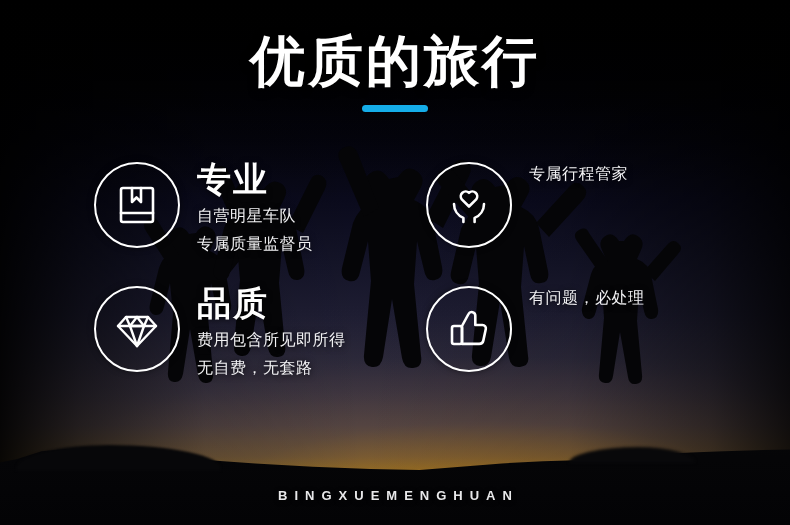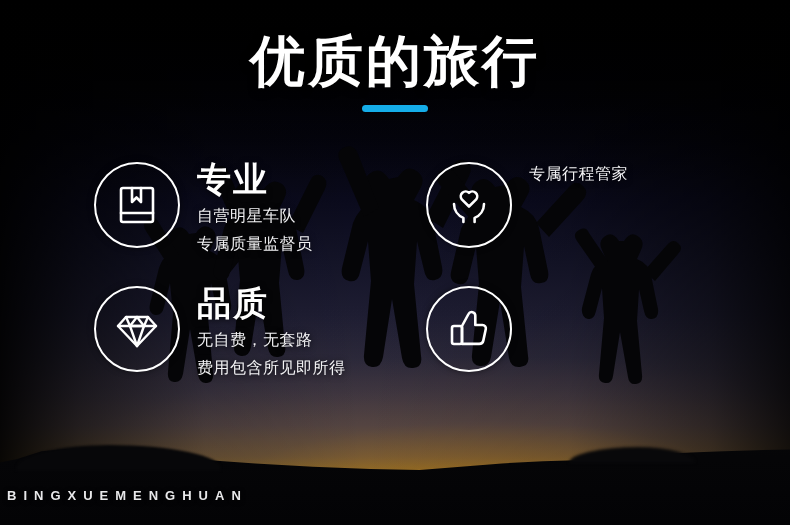--- a/index.html
+++ b/index.html
@@ -193,20 +193,21 @@
     letter-spacing: 0.5px;
     white-space: nowrap;
     text-shadow: 0 1px 6px rgba(0,0,0,0.85);
   }
 
   .footer {
     position: absolute;
     bottom: 22px;
     left: 0;
     width: 100%;
+    text-align: center;
     font-size: 13px;
     font-weight: bold;
     color: #e8e8ea;
     letter-spacing: 7px;
     text-indent: 7px;
     text-shadow: 0 1px 5px rgba(0,0,0,0.9);
   }
 </style>
 </head>
 <body>
@@ -291,33 +292,34 @@
             <path d="M3 19 H41"></path>
             <path d="M11 10 L15 19 L22 39"></path>
             <path d="M33 10 L29 19 L22 39"></path>
             <path d="M15 19 H29"></path>
             <path d="M22 10 L15 19"></path>
             <path d="M22 10 L29 19"></path>
           </svg>
         </div>
         <div class="feature-text">
           <div class="feature-heading">品质</div>
+          <div class="feature-line">费用包含所见即所得</div>
           <div class="feature-line">无自费，无套路</div>
-          <div class="feature-line">费用包含所见即所得</div>
         </div>
       </div>
 
       <div class="feature">
         <div class="feature-icon">
           <svg viewBox="0 0 44 44" fill="none" stroke="#ffffff" stroke-width="2.6" stroke-linecap="round" stroke-linejoin="round">
             <path d="M15 19 l6.5 -12 a3.6 3.6 0 0 1 6.8 1.8 V18 h7.2 a3.4 3.4 0 0 1 3.3 4.1 l-2.5 11.5 a4.2 4.2 0 0 1 -4.1 3.3 H15 Z"></path>
             <rect x="5" y="19" width="10" height="18" rx="2"></rect>
           </svg>
         </div>
         <div class="feature-text">
+          <div class="feature-line">有问题，必处理</div>
         </div>
       </div>
 
     </div>
 
     <div class="footer">BINGXUEMENGHUAN</div>
 
   </div>
 </div>
 

